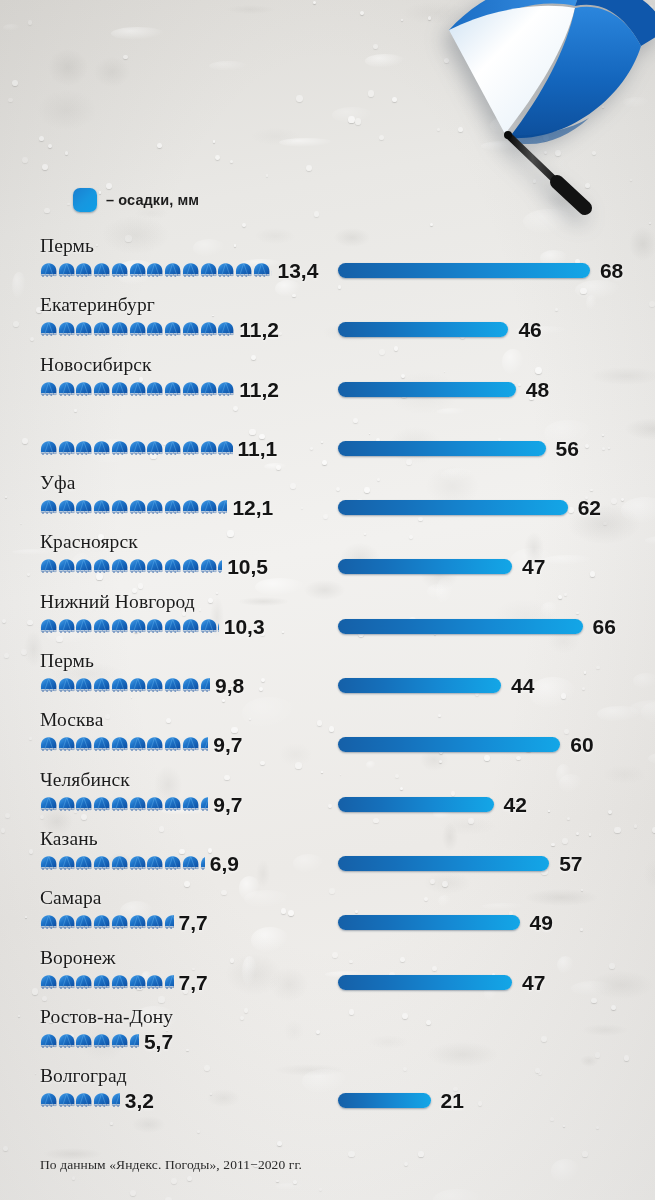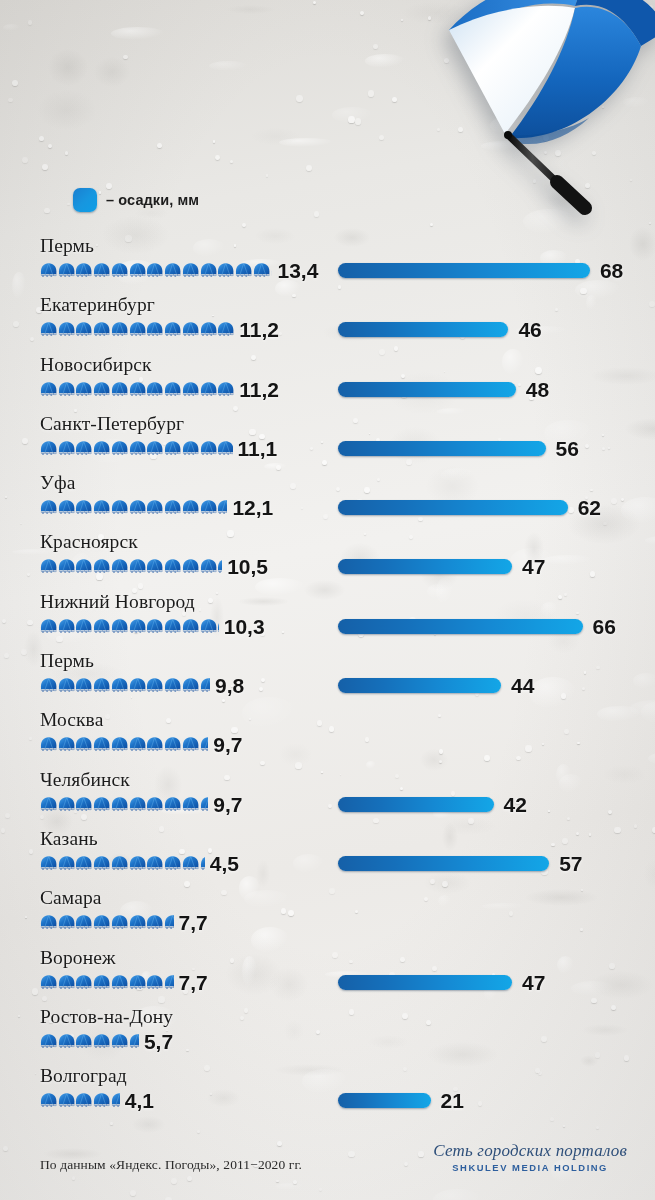--- a/index.html
+++ b/index.html
@@ -979,21 +979,20 @@
               <path d="M9 2 L5.3 13.4 M9 2 L13 13.4" stroke="#7ec8f5" stroke-width=".7" opacity=".5" fill="none"></path>
             </svg></div>
           <div class="days-val">11,2</div>
         </div>
         <div class="bar-wrap">
           <div class="bar" style="width:177.8px"></div>
           <div class="bar-val">48</div>
         </div>
       </div>
       <div class="row">
-        <div class="city">Санкт-Петербург</div>
         <div class="days-wrap">
           <div class="icons" style="width:192.59px"><svg width="17.35" height="19" viewBox="0 0 18 19">
               <defs>
                 <linearGradient id="dg" x1="0" y1="0" x2="1" y2="1">
                   <stop offset="0%" stop-color="#4aa2ea"></stop>
                   <stop offset="42%" stop-color="#1e74c9"></stop>
                   <stop offset="100%" stop-color="#0d4ea2"></stop>
                 </linearGradient>
               </defs>
               <path d="M9 2 C14.2 2 17 6 17 10.2 L17 13.4 L1 13.4 L1 10.2 C1 6 3.8 2 9 2 Z" fill="url(#dg)"></path>
@@ -1743,20 +1742,24 @@
                   <stop offset="42%" stop-color="#1e74c9"></stop>
                   <stop offset="100%" stop-color="#0d4ea2"></stop>
                 </linearGradient>
               </defs>
               <path d="M9 2 C14.2 2 17 6 17 10.2 L17 13.4 L1 13.4 L1 10.2 C1 6 3.8 2 9 2 Z" fill="url(#dg)"></path>
               <path d="M1 13.4 C2.3 16.6 3.9 16.6 5.3 13.4 C6.6 16.6 8.2 16.6 9.6 13.4 C10.9 16.6 12.5 16.6 13.9 13.4 C15 16 16.2 16.2 17 13.4 L17 14.6 L1 14.6 Z" fill="#0c4a9c"></path>
               <path d="M9 2 L5.3 13.4 M9 2 L13 13.4" stroke="#7ec8f5" stroke-width=".7" opacity=".5" fill="none"></path>
             </svg></div>
           <div class="days-val">9,7</div>
         </div>
+        <div class="bar-wrap">
+          <div class="bar" style="width:222.3px"></div>
+          <div class="bar-val">60</div>
+        </div>
       </div>
       <div class="row">
         <div class="city">Челябинск</div>
         <div class="days-wrap">
           <div class="icons" style="width:168.29px"><svg width="17.35" height="19" viewBox="0 0 18 19">
               <defs>
                 <linearGradient id="dg" x1="0" y1="0" x2="1" y2="1">
                   <stop offset="0%" stop-color="#4aa2ea"></stop>
                   <stop offset="42%" stop-color="#1e74c9"></stop>
                   <stop offset="100%" stop-color="#0d4ea2"></stop>
@@ -1979,21 +1982,21 @@
                 <linearGradient id="dg" x1="0" y1="0" x2="1" y2="1">
                   <stop offset="0%" stop-color="#4aa2ea"></stop>
                   <stop offset="42%" stop-color="#1e74c9"></stop>
                   <stop offset="100%" stop-color="#0d4ea2"></stop>
                 </linearGradient>
               </defs>
               <path d="M9 2 C14.2 2 17 6 17 10.2 L17 13.4 L1 13.4 L1 10.2 C1 6 3.8 2 9 2 Z" fill="url(#dg)"></path>
               <path d="M1 13.4 C2.3 16.6 3.9 16.6 5.3 13.4 C6.6 16.6 8.2 16.6 9.6 13.4 C10.9 16.6 12.5 16.6 13.9 13.4 C15 16 16.2 16.2 17 13.4 L17 14.6 L1 14.6 Z" fill="#0c4a9c"></path>
               <path d="M9 2 L5.3 13.4 M9 2 L13 13.4" stroke="#7ec8f5" stroke-width=".7" opacity=".5" fill="none"></path>
             </svg></div>
-          <div class="days-val">4,5</div>
+          <div class="days-val">6,9</div>
         </div>
         <div class="bar-wrap">
           <div class="bar" style="width:211.2px"></div>
           <div class="bar-val">57</div>
         </div>
       </div>
       <div class="row">
         <div class="city">Самара</div>
         <div class="days-wrap">
           <div class="icons" style="width:133.60px"><svg width="17.35" height="19" viewBox="0 0 18 19">
@@ -2080,20 +2083,24 @@
                   <stop offset="42%" stop-color="#1e74c9"></stop>
                   <stop offset="100%" stop-color="#0d4ea2"></stop>
                 </linearGradient>
               </defs>
               <path d="M9 2 C14.2 2 17 6 17 10.2 L17 13.4 L1 13.4 L1 10.2 C1 6 3.8 2 9 2 Z" fill="url(#dg)"></path>
               <path d="M1 13.4 C2.3 16.6 3.9 16.6 5.3 13.4 C6.6 16.6 8.2 16.6 9.6 13.4 C10.9 16.6 12.5 16.6 13.9 13.4 C15 16 16.2 16.2 17 13.4 L17 14.6 L1 14.6 Z" fill="#0c4a9c"></path>
               <path d="M9 2 L5.3 13.4 M9 2 L13 13.4" stroke="#7ec8f5" stroke-width=".7" opacity=".5" fill="none"></path>
             </svg></div>
           <div class="days-val">7,7</div>
         </div>
+        <div class="bar-wrap">
+          <div class="bar" style="width:181.5px"></div>
+          <div class="bar-val">49</div>
+        </div>
       </div>
       <div class="row">
         <div class="city">Воронеж</div>
         <div class="days-wrap">
           <div class="icons" style="width:133.60px"><svg width="17.35" height="19" viewBox="0 0 18 19">
               <defs>
                 <linearGradient id="dg" x1="0" y1="0" x2="1" y2="1">
                   <stop offset="0%" stop-color="#4aa2ea"></stop>
                   <stop offset="42%" stop-color="#1e74c9"></stop>
                   <stop offset="100%" stop-color="#0d4ea2"></stop>
@@ -2312,28 +2319,24 @@
                 <linearGradient id="dg" x1="0" y1="0" x2="1" y2="1">
                   <stop offset="0%" stop-color="#4aa2ea"></stop>
                   <stop offset="42%" stop-color="#1e74c9"></stop>
                   <stop offset="100%" stop-color="#0d4ea2"></stop>
                 </linearGradient>
               </defs>
               <path d="M9 2 C14.2 2 17 6 17 10.2 L17 13.4 L1 13.4 L1 10.2 C1 6 3.8 2 9 2 Z" fill="url(#dg)"></path>
               <path d="M1 13.4 C2.3 16.6 3.9 16.6 5.3 13.4 C6.6 16.6 8.2 16.6 9.6 13.4 C10.9 16.6 12.5 16.6 13.9 13.4 C15 16 16.2 16.2 17 13.4 L17 14.6 L1 14.6 Z" fill="#0c4a9c"></path>
               <path d="M9 2 L5.3 13.4 M9 2 L13 13.4" stroke="#7ec8f5" stroke-width=".7" opacity=".5" fill="none"></path>
             </svg></div>
-          <div class="days-val">4,1</div>
+          <div class="days-val">3,2</div>
         </div>
         <div class="bar-wrap">
           <div class="bar" style="width:92.6px"></div>
           <div class="bar-val">21</div>
         </div>
       </div>
     </div>
 
   <div class="footer-src">По данным «Яндекс. Погоды», 2011−2020 гг.</div>
-  <div class="brand">
-    <div class="brand-top">Сеть городских порталов</div>
-    <div class="brand-sub">SHKULEV MEDIA HOLDING</div>
-  </div>
 
 </div>
 
 </body></html>

